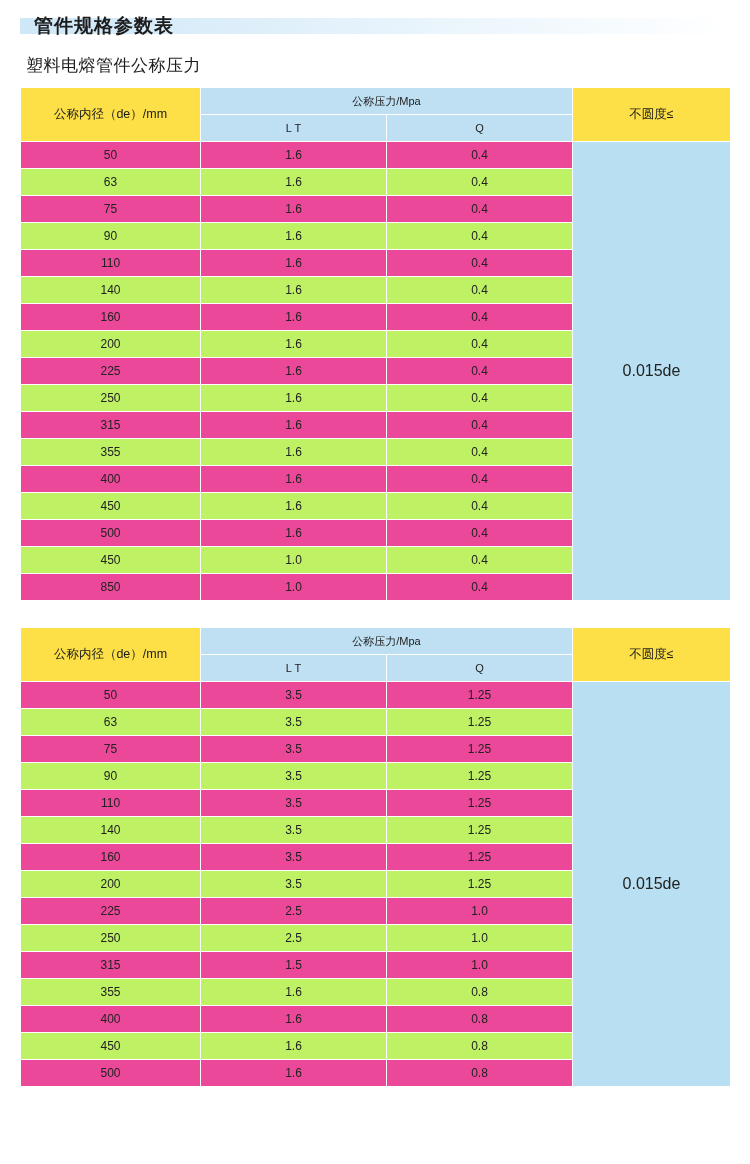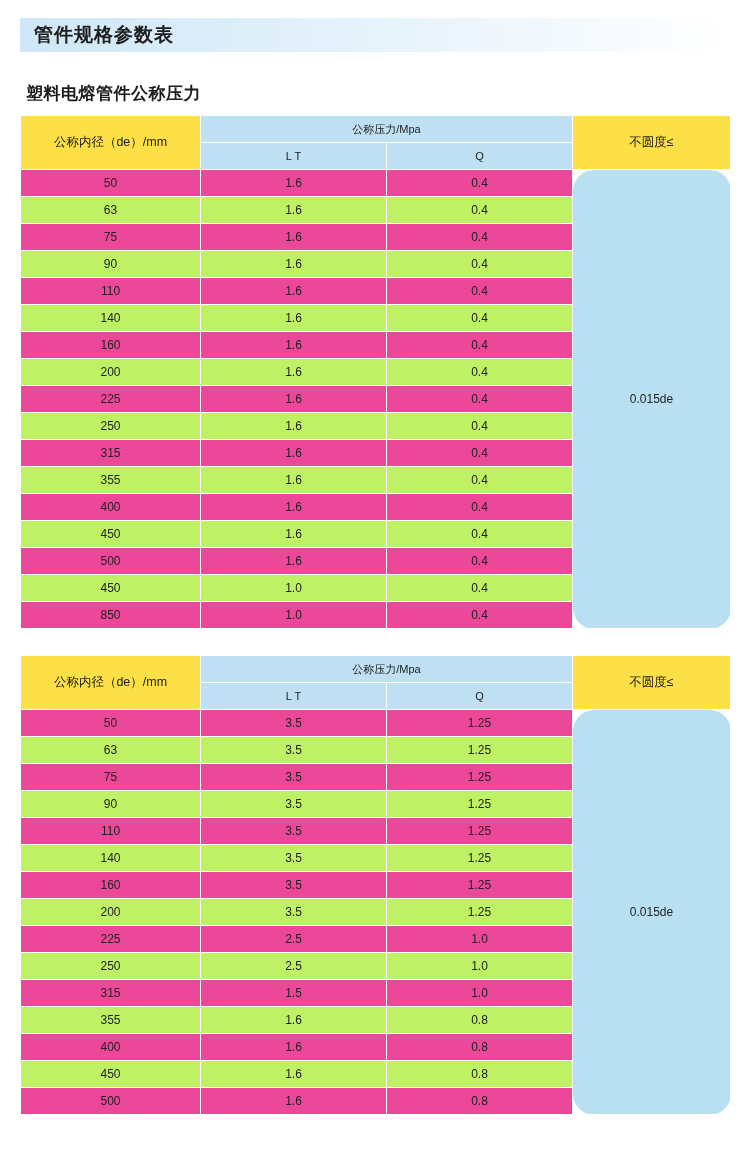--- a/index.html
+++ b/index.html
@@ -14,38 +14,38 @@
     color: #222;
     -webkit-font-smoothing: antialiased;
   }
   .page {
     width: 750px;
     box-sizing: border-box;
     padding: 18px 20px 10px 20px;
   }
   .page-title-bar {
     background: linear-gradient(to right, #cfe7f7 0%, #e8f4fc 55%, #ffffff 100%);
-    height: 34px;
+    height: 16px;
     display: flex;
     align-items: center;
     padding-left: 14px;
-    margin-bottom: 30px;
+    margin-bottom: 20px;
   }
   .page-title-bar .title-text {
     font-size: 19px;
     font-weight: bold;
     color: #1c1c1c;
     letter-spacing: 1px;
   }
   .section {
     margin-bottom: 26px;
   }
   .section-heading {
     font-size: 17px;
-    font-weight: bold;
+    font-weight: normal;
     color: #1c1c1c;
     margin: 0 0 10px 6px;
     letter-spacing: 0.5px;
   }
   table.spec {
     border-collapse: collapse;
     width: 710px;
     table-layout: fixed;
     font-size: 12px;
   }
@@ -69,22 +69,21 @@
   }
   .col-de { width: 180px; }
   .col-lt { width: 186px; }
   .col-q  { width: 186px; }
   .col-r  { width: 158px; }
 
   .row-peach td { background: #ec4899; }
   .row-sky td { background: #bef264; }
   .cell-round {
     background: #b8dff2 !important;
-    font-size: 12px;
-    border-radius: 21px;
+    font-size: 16px;
   }
 </style>
 </head>
 <body>
 
 <div class="page">
 
   <div class="page-title-bar">
     <span class="title-text">管件规格参数表</span>
   </div>

